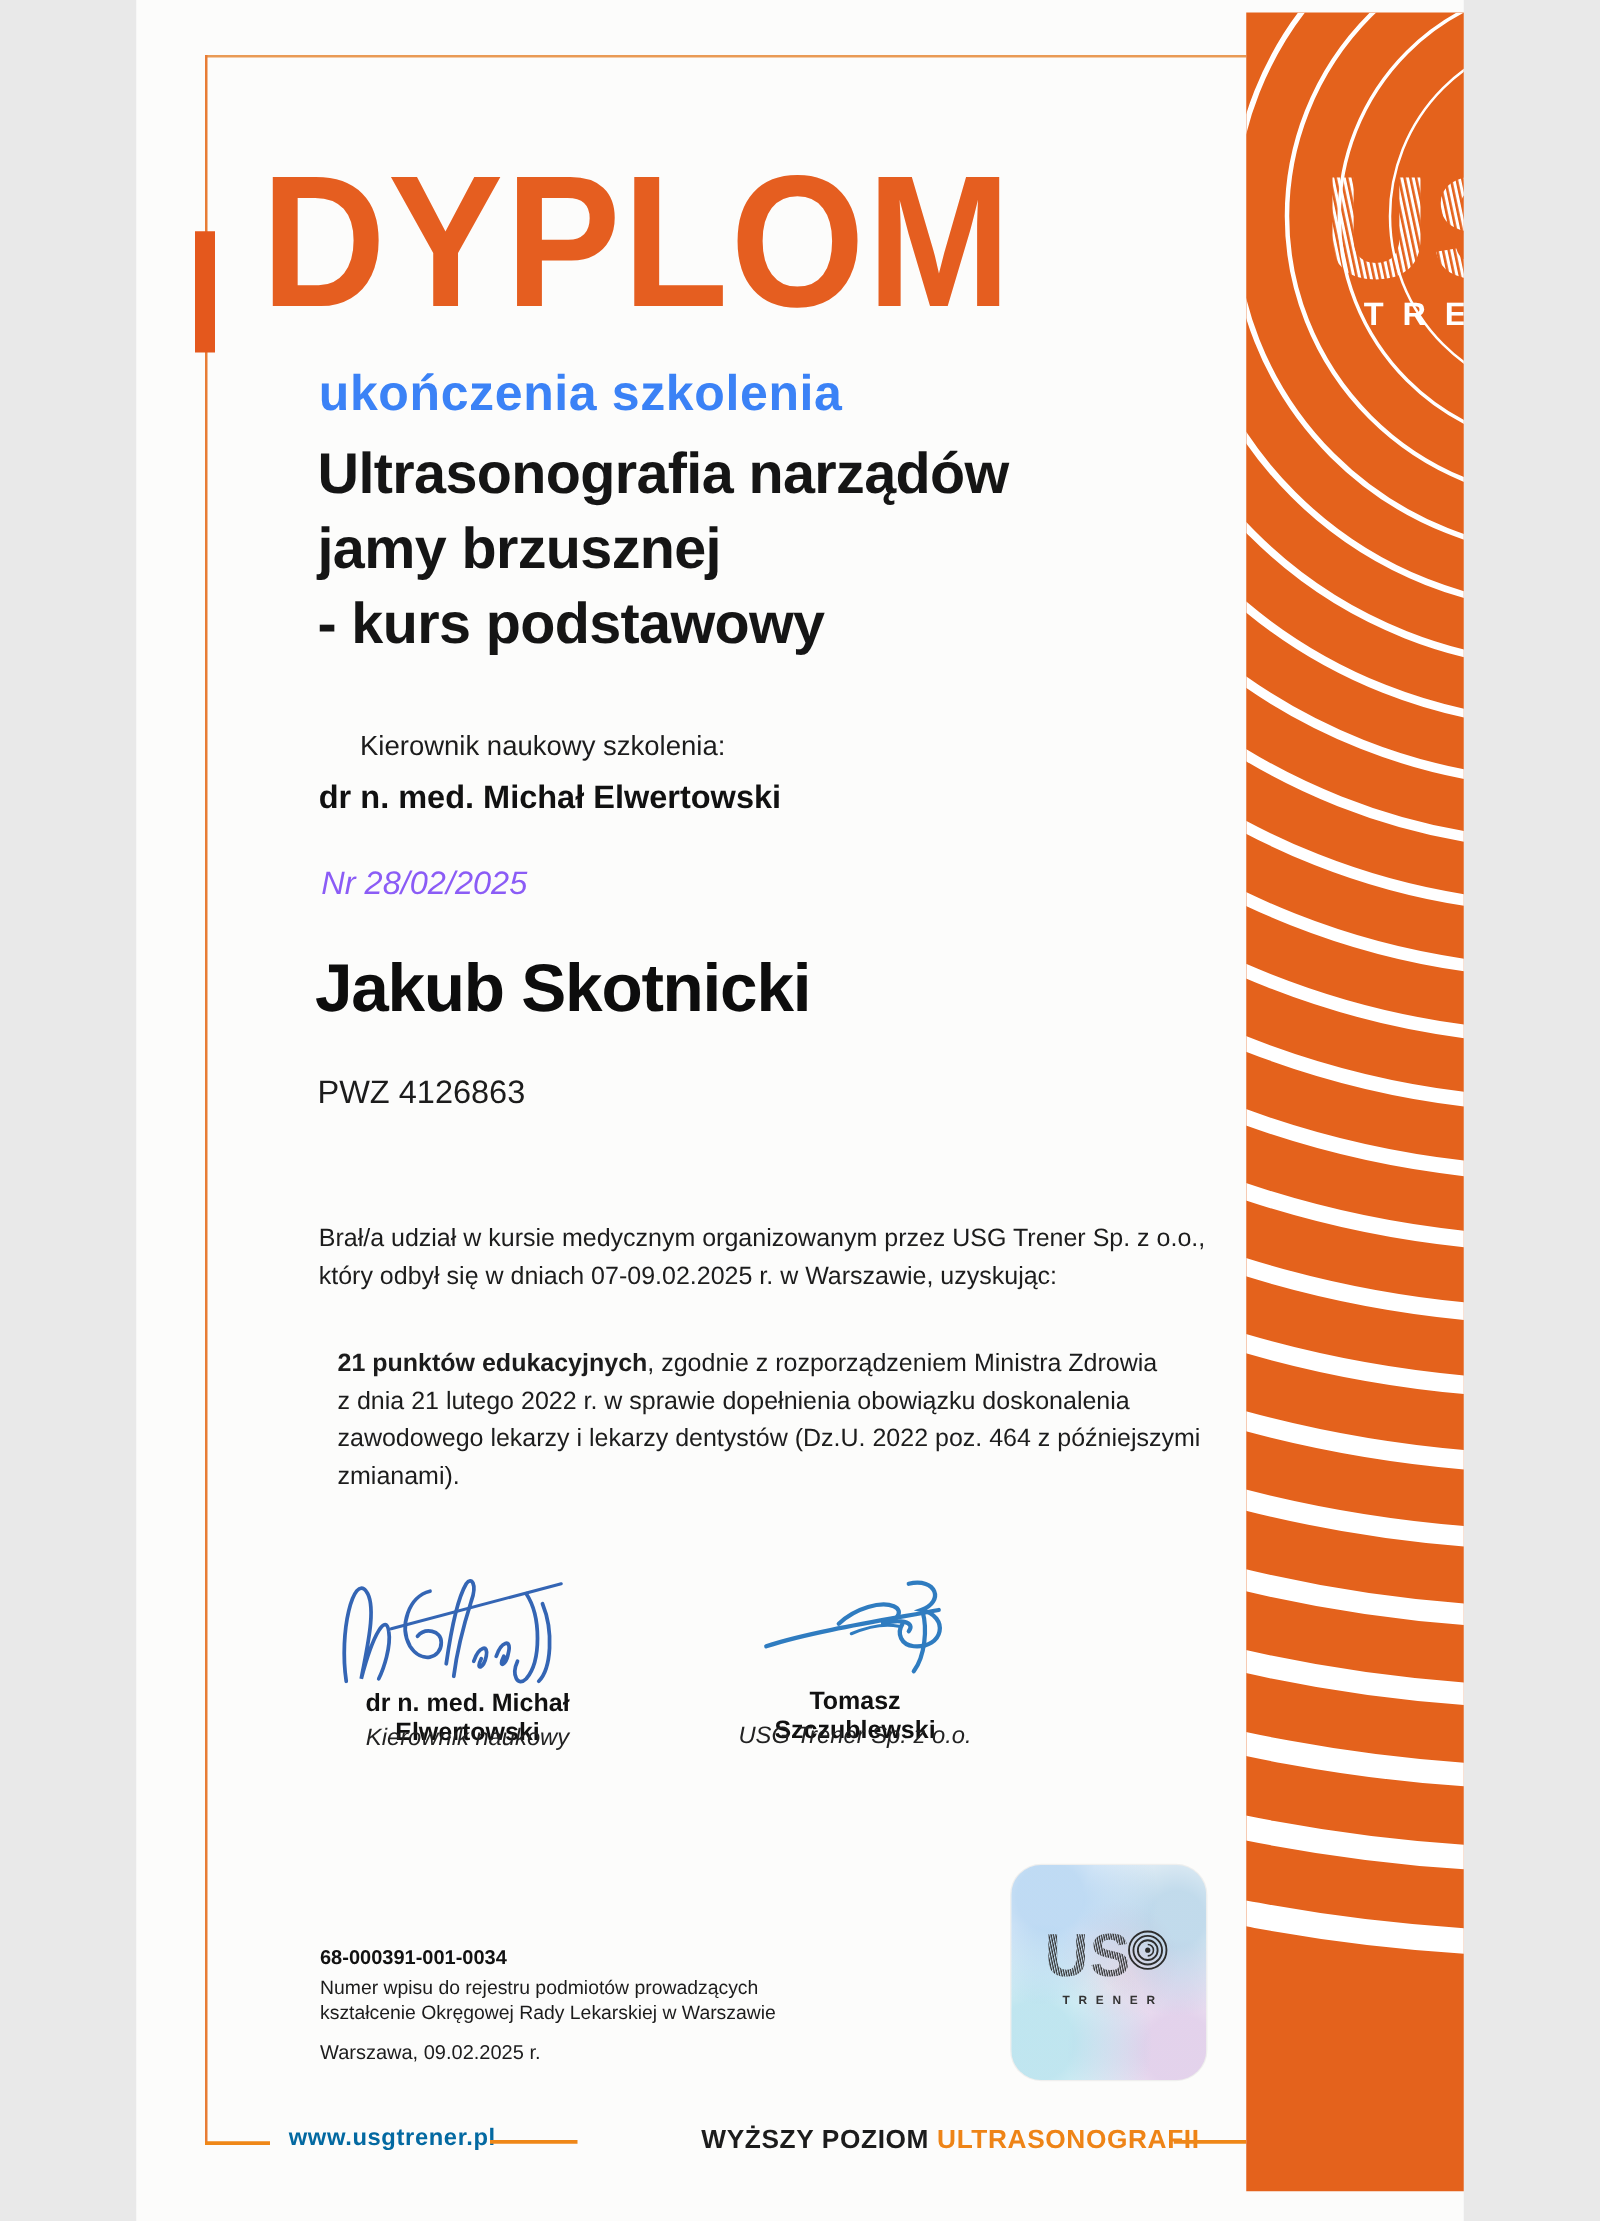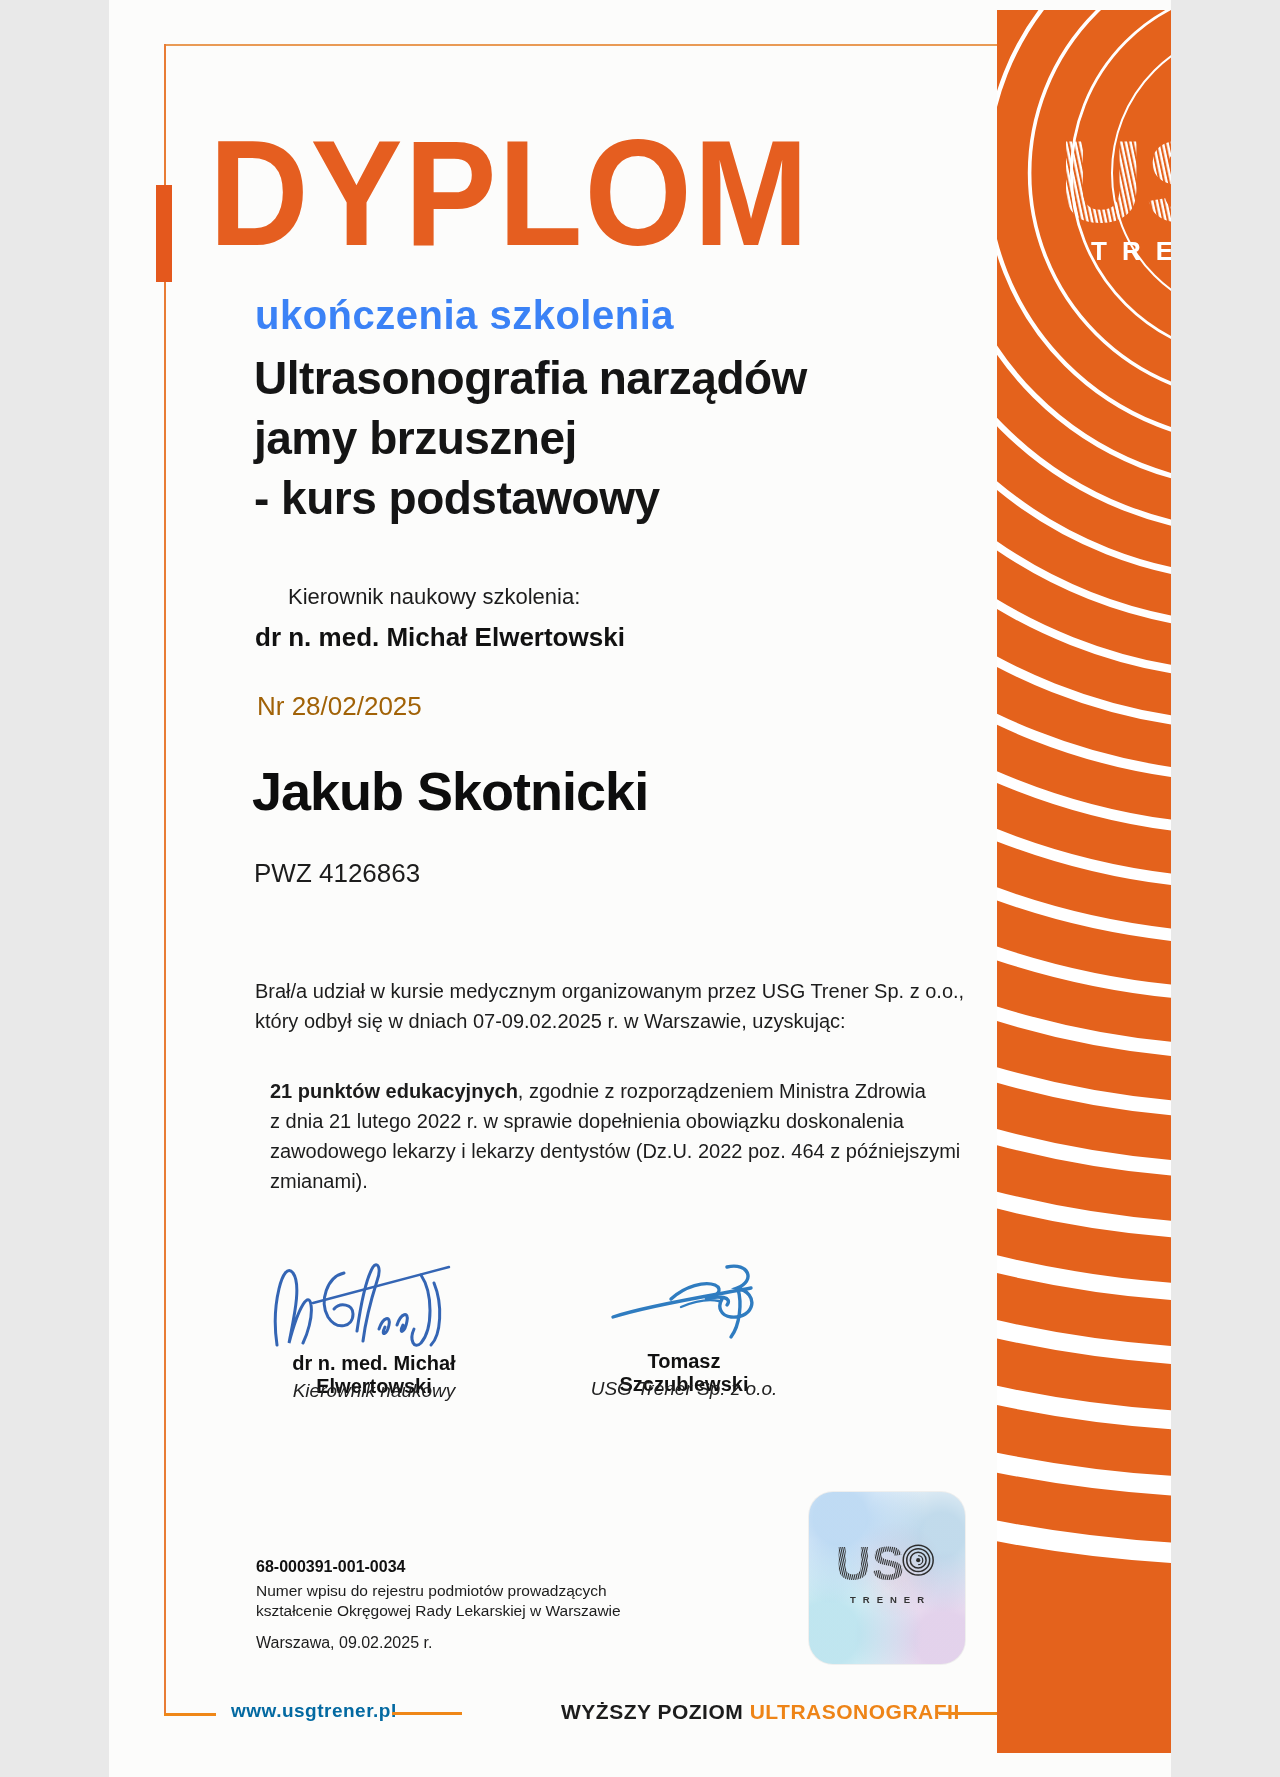--- a/index.html
+++ b/index.html
@@ -16,21 +16,21 @@
   .frame-bottom{left:55px;top:1713px;width:52px;height:3px;background:#ef8718;}
   
   .title{
     left:100px;top:118px;font-size:150px;line-height:150px;font-weight:bold;
     color:#e55e20;letter-spacing:2px;transform:scaleX(.92);transform-origin:left top;white-space:nowrap;
   }
   .subtitle{left:146px;top:293px;font-size:40px;font-weight:bold;color:#3b82f6;letter-spacing:.5px;}
   .course{left:145px;top:348px;font-size:46px;line-height:60px;font-weight:bold;color:#151515;letter-spacing:-.5px;}
   .sup-label{left:146px;top:584px;font-size:22px;color:#1c1c1c;margin-left:33px;}
   .sup-name{left:146px;top:622px;font-size:26px;font-weight:bold;color:#111;}
-  .cert-nr{left:148px;top:691px;font-size:26px;color:#a16207;}
+  .cert-nr{left:148px;top:691px;font-size:26px;color:#8b5cf6;font-style:italic;}
   .recipient{left:143px;top:760px;font-size:54px;font-weight:bold;color:#0d0d0d;letter-spacing:-1px;}
   .license{left:145px;top:858px;font-size:26px;color:#1c1c1c;}
   
   .para{font-size:20px;line-height:30px;color:#1c1c1c;white-space:nowrap;}
   .p1{left:146px;top:976px;}
   .p2{left:146px;top:1076px;margin-left:15px;}
   .b{font-weight:bold;}
   
   .sig-svg{overflow:visible;}
   .sig-name{font-size:20px;font-weight:bold;color:#111;text-align:center;}

